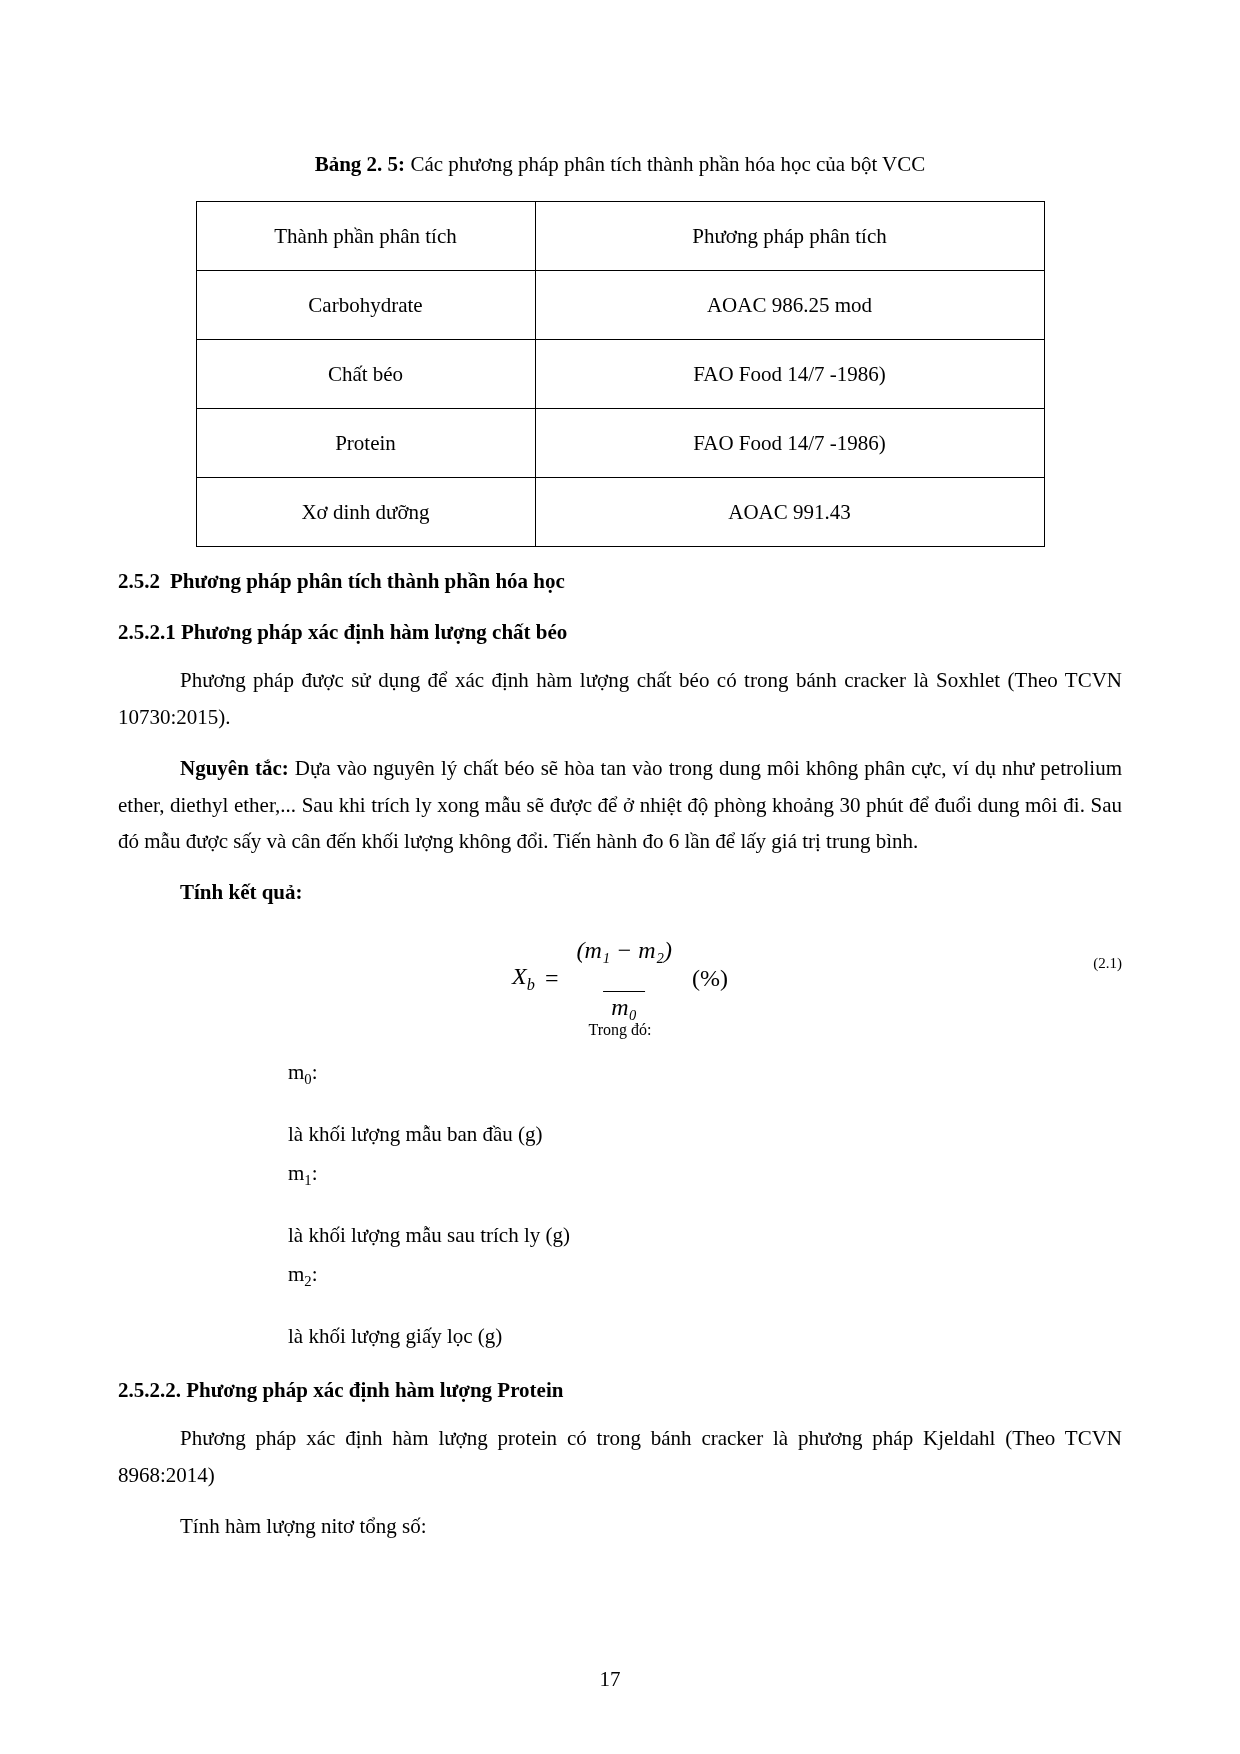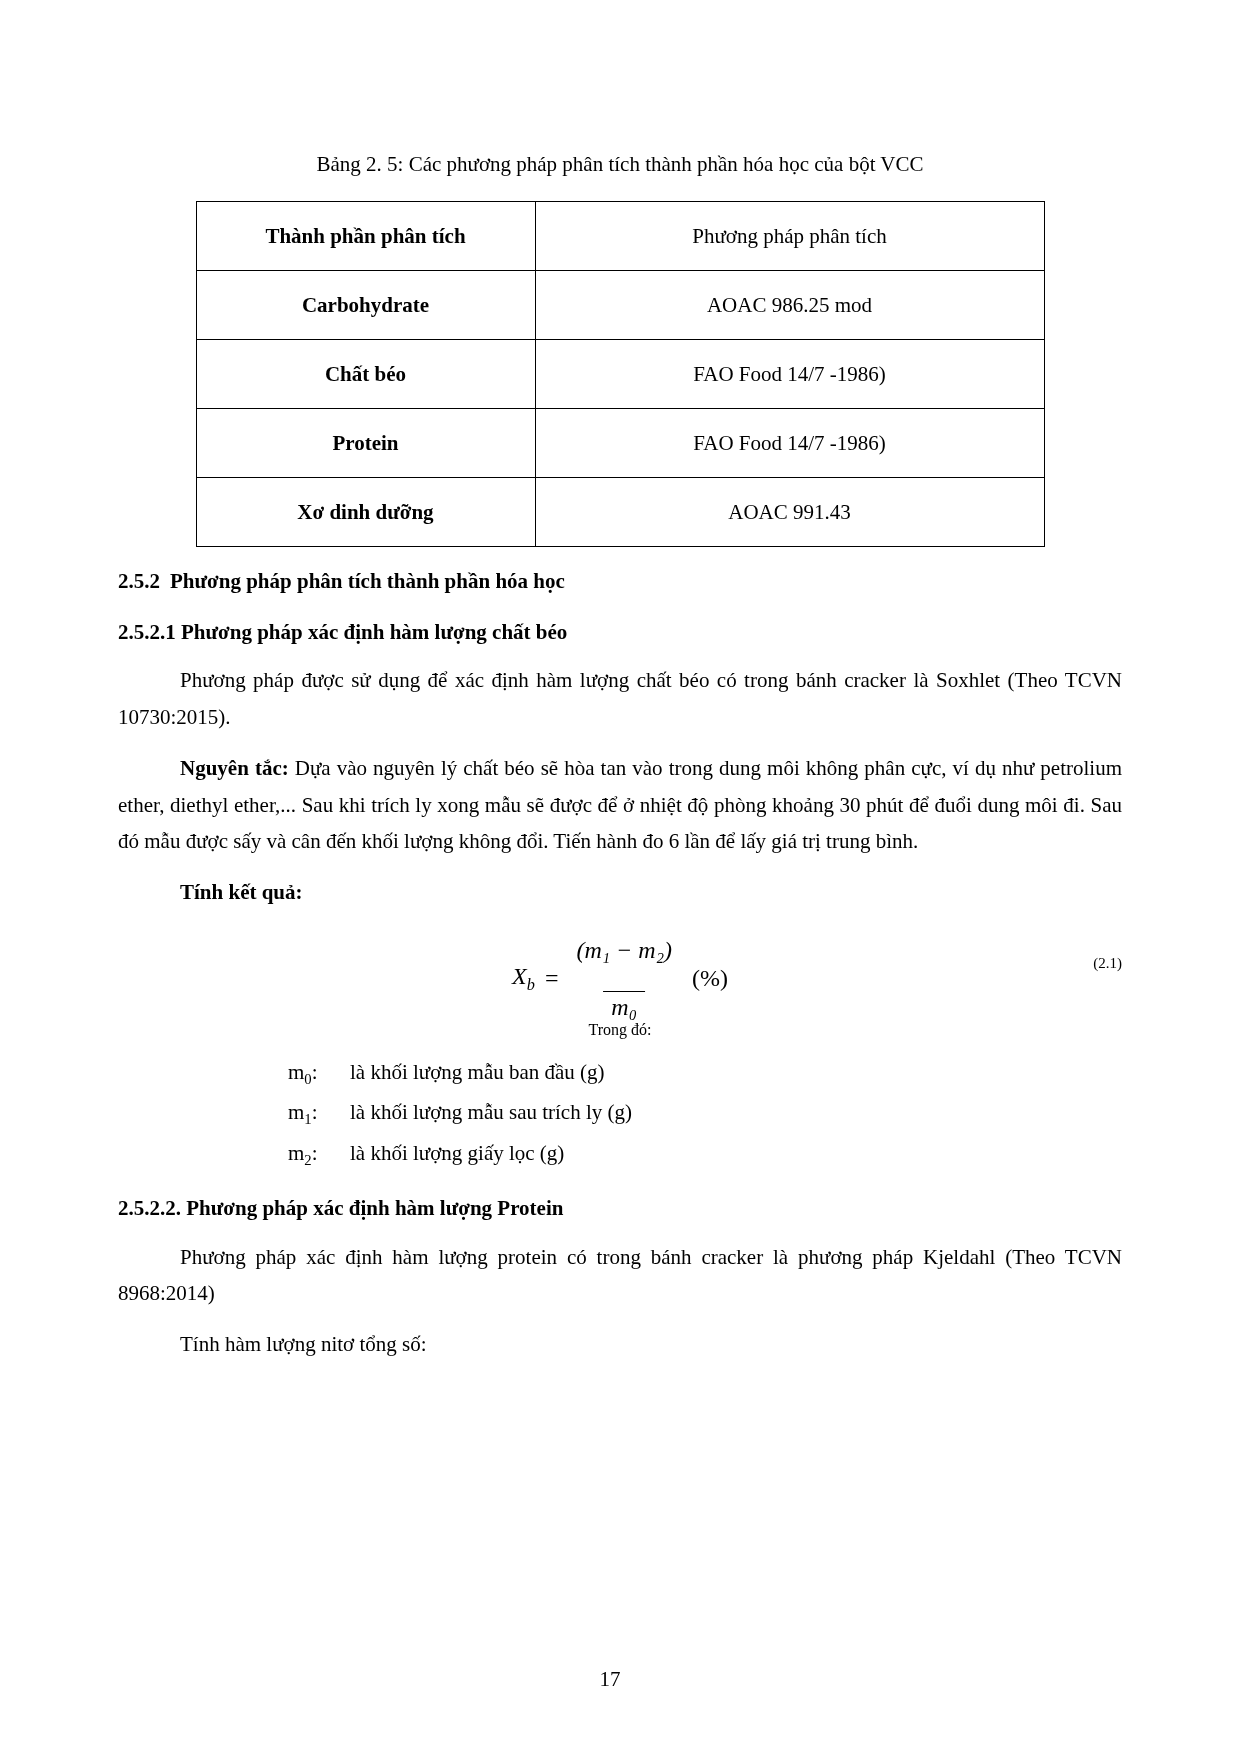--- a/index.html
+++ b/index.html
@@ -21,39 +21,39 @@
     box-sizing: border-box;
     padding: 150px 118px 0 118px;
   }
   .table-caption {
     text-align: center;
     font-size: 21px;
     margin-bottom: 22px;
     line-height: 1.4;
   }
   .table-caption .bold {
-    font-weight: normal;
+    font-weight: bold;
   }
   table.data-table {
     border-collapse: collapse;
     margin: 0 auto;
     width: 830px;
     table-layout: fixed;
   }
   table.data-table td {
     border: 1.5px solid #000;
     height: 56px;
     font-size: 21px;
     text-align: center;
     vertical-align: middle;
     padding: 6px 4px;
   }
   table.data-table td.col1 {
     width: 330px;
-    font-weight: bold;
+    font-weight: normal;
   }
   table.data-table td.col2 {
     width: 500px;
   }
   .sec-heading {
     font-weight: bold;
     font-size: 21px;
     margin-top: 18px;
     line-height: 1.55;
   }
@@ -130,20 +130,21 @@
     text-align: center;
   }
   .defs {
     margin-top: 14px;
     margin-left: 170px;
   }
   .def-row {
     display: flex;
     font-size: 21px;
     line-height: 1.85;
+    flex-direction: column;
   }
   .def-row .sym {
     width: 62px;
     flex: 0 0 62px;
   }
   .def-row .sym sub {
     font-size: 0.7em;
   }
   .def-row .txt {
     flex: 1;

